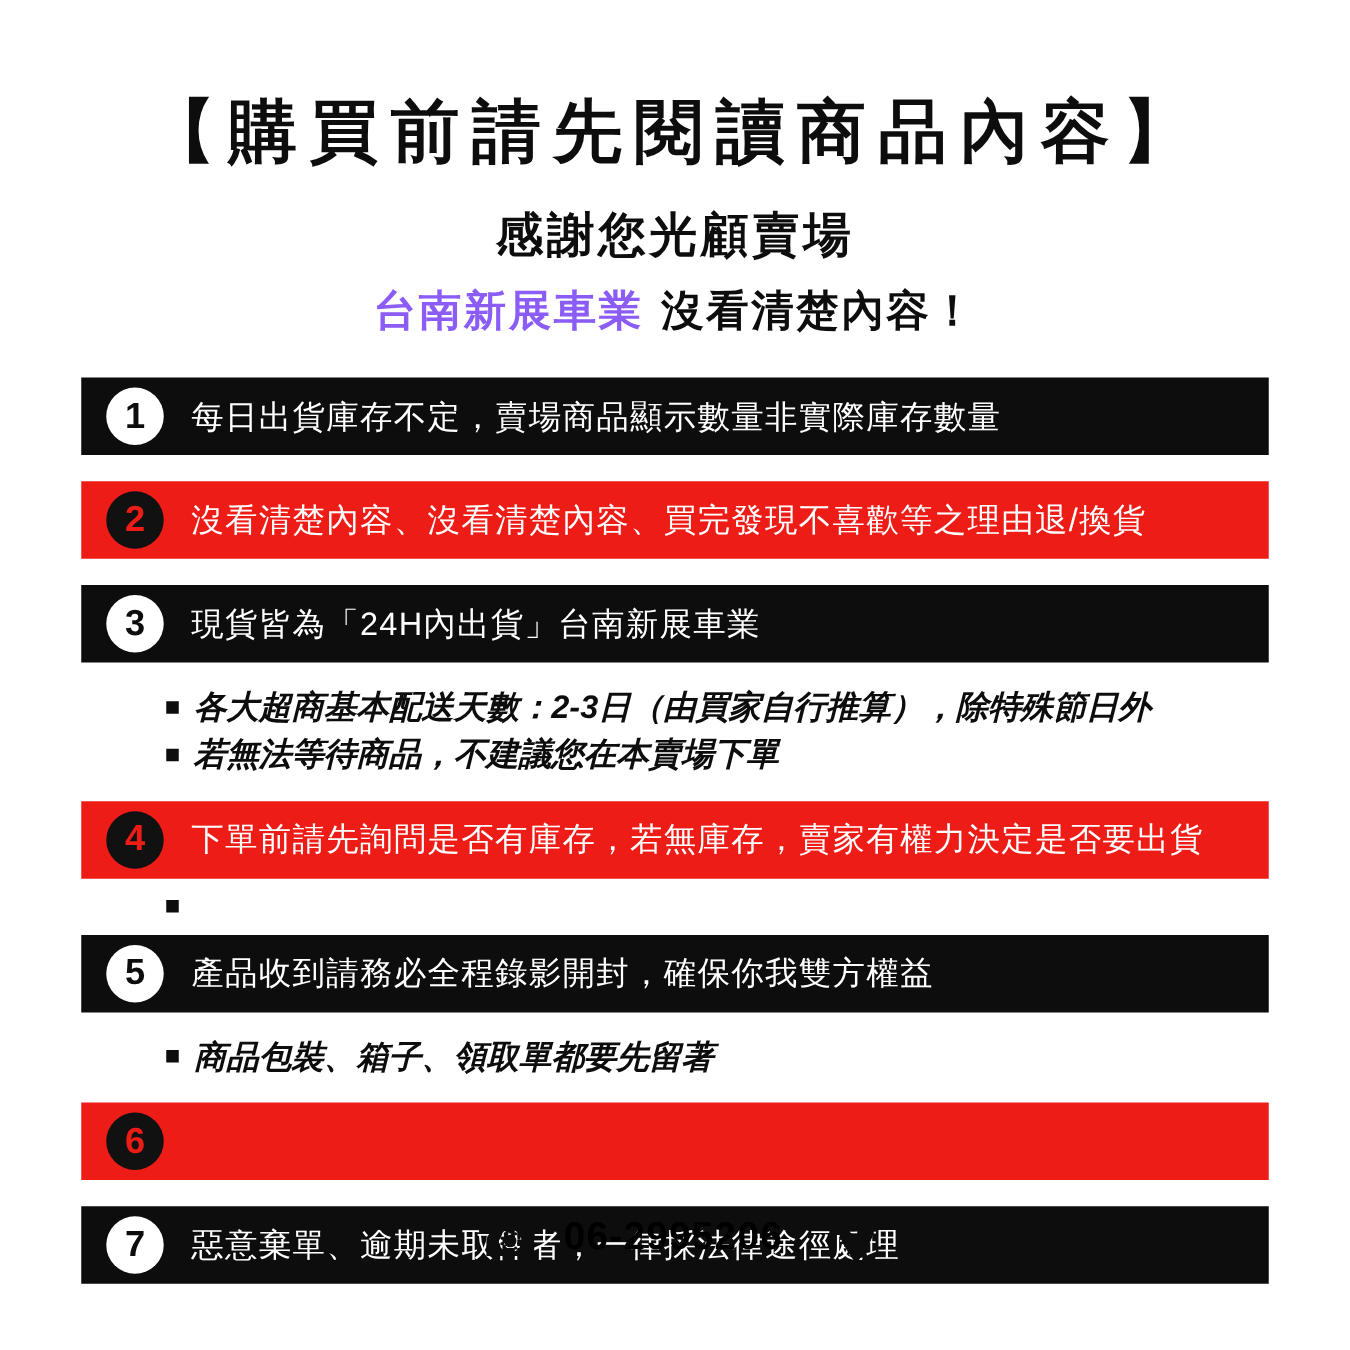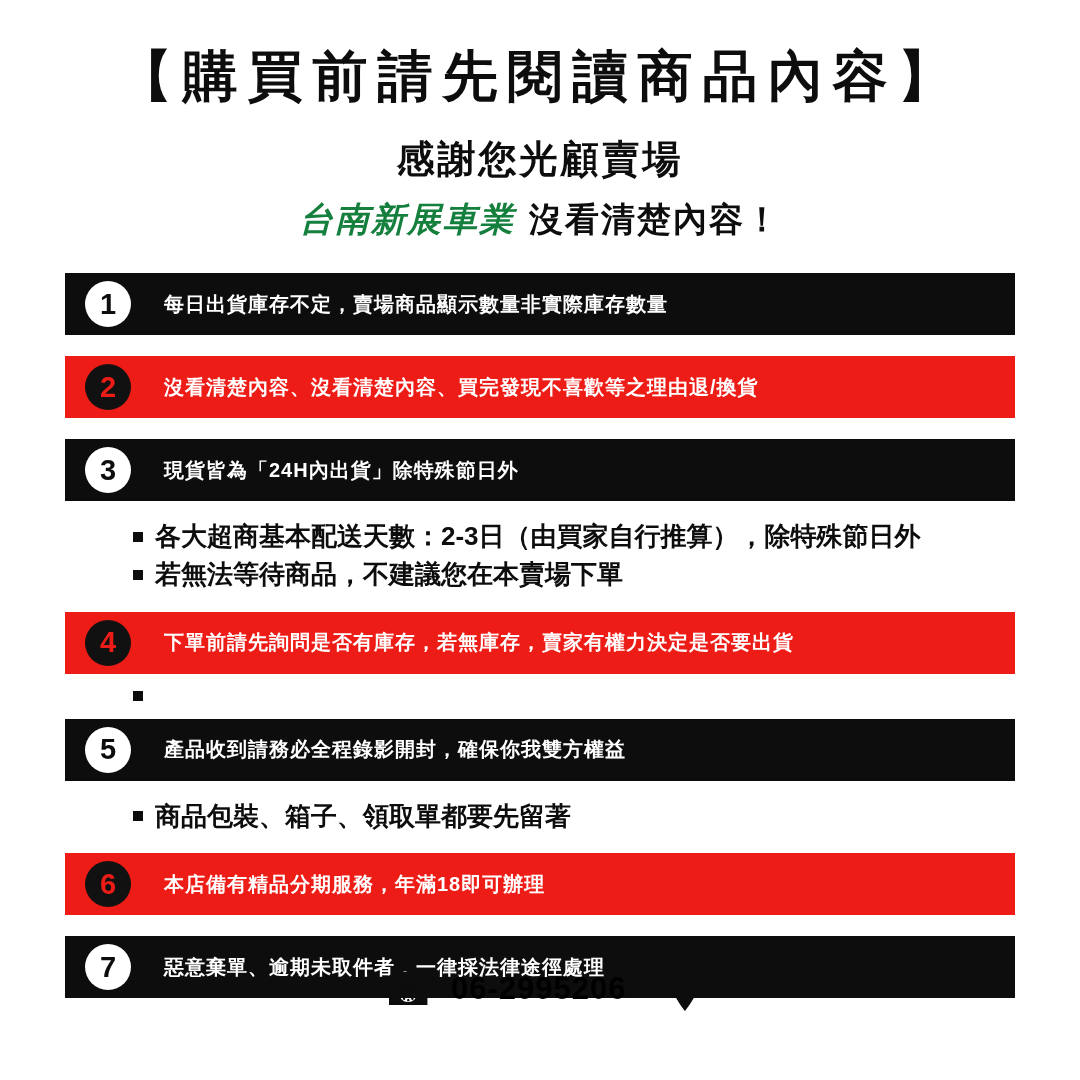--- a/index.html
+++ b/index.html
@@ -5,42 +5,42 @@
   html,body{margin:0;padding:0;background:#ffffff;}
   .page{
     position:relative;
     width:1080px;height:1080px;
     background:#ffffff;
     font-family:"Liberation Sans","DejaVu Sans",sans-serif;
     color:#0d0d0d;
     overflow:hidden;
   }
   
-  .header{padding-top:45px;text-align:center;}
+  .header{padding-top:74px;text-align:center;}
   .title{
     font-size:55px;
     font-weight:bold;
     letter-spacing:10px;
     line-height:1.15;
     color:#0d0d0d;
     white-space:nowrap;
   }
   .subtitle{
     margin-top:26px;
     font-size:38px;
     font-weight:bold;
     letter-spacing:3px;
   }
   .brandline{
     margin-top:12px;
     font-size:34px;
     font-weight:bold;
     letter-spacing:2px;
   }
-  .brand{color:#15803d;margin-right:14px;font-style:italic;}
+  .brand{color:#8b5cf6;margin-right:14px;}
   
   .notices{margin:30px 65px 0 65px;}
   .bar{
     display:flex;
     align-items:center;
     height:62px;
     margin-bottom:21px;
   }
   .bar.black{background:#0d0d0d;}
   .bar.red{background:#ee1c16;}
@@ -50,27 +50,26 @@
     margin:0 22px 0 20px;
     border-radius:50%;
     display:flex;align-items:center;justify-content:center;
     font-size:29px;font-weight:bold;
     line-height:1;
   }
   .bar.black .num{background:#ffffff;color:#0d0d0d;}
   .bar.red .num{background:#111111;color:#ee1c16;}
   .bar-text{
     color:#ffffff;
-    font-size:20px;
-    font-weight:bold;
+    font-size:26px;
+    font-weight:normal;
     letter-spacing:1px;
     white-space:nowrap;
-    margin-left:11px;
-  }
-  .bullets{margin:-4px 0 18px 68px;}
+  }
+  .bullets{margin:-4px 0 18px 68px;font-style:italic;}
   .bullet{
     display:flex;align-items:center;
     font-size:26px;font-weight:bold;
     line-height:1.45;
     color:#0d0d0d;
     white-space:nowrap;
   }
   .bullet-square{
     flex:0 0 auto;
     width:10px;height:10px;
@@ -128,21 +127,21 @@
       <div class="bar red">
         <div class="num">2</div>
         <div class="bar-text">沒看清楚內容、沒看清楚內容、買完發現不喜歡等之理由退/換貨</div>
       </div>
 
     </div>
 
     <div>
       <div class="bar black">
         <div class="num">3</div>
-        <div class="bar-text">現貨皆為「24H內出貨」除特殊節日外</div>
+        <div class="bar-text">現貨皆為「24H內出貨」台南新展車業</div>
       </div>
       <div class="bullets">
     <div class="bullet">
       <span class="bullet-square"></span>
       <span>各大超商基本配送天數：2-3日（由買家自行推算），除特殊節日外</span>
     </div>
 
     <div class="bullet">
       <span class="bullet-square"></span>
       <span>若無法等待商品，不建議您在本賣場下單</span>
@@ -171,21 +170,20 @@
     <div class="bullet">
       <span class="bullet-square"></span>
       <span>商品包裝、箱子、領取單都要先留著</span>
     </div>
   </div>
     </div>
 
     <div>
       <div class="bar red">
         <div class="num">6</div>
-        <div class="bar-text">本店備有精品分期服務，年滿18即可辦理</div>
       </div>
 
     </div>
 
     <div>
       <div class="bar black">
         <div class="num">7</div>
         <div class="bar-text">惡意棄單、逾期未取件者，一律採法律途徑處理</div>
       </div>
 

